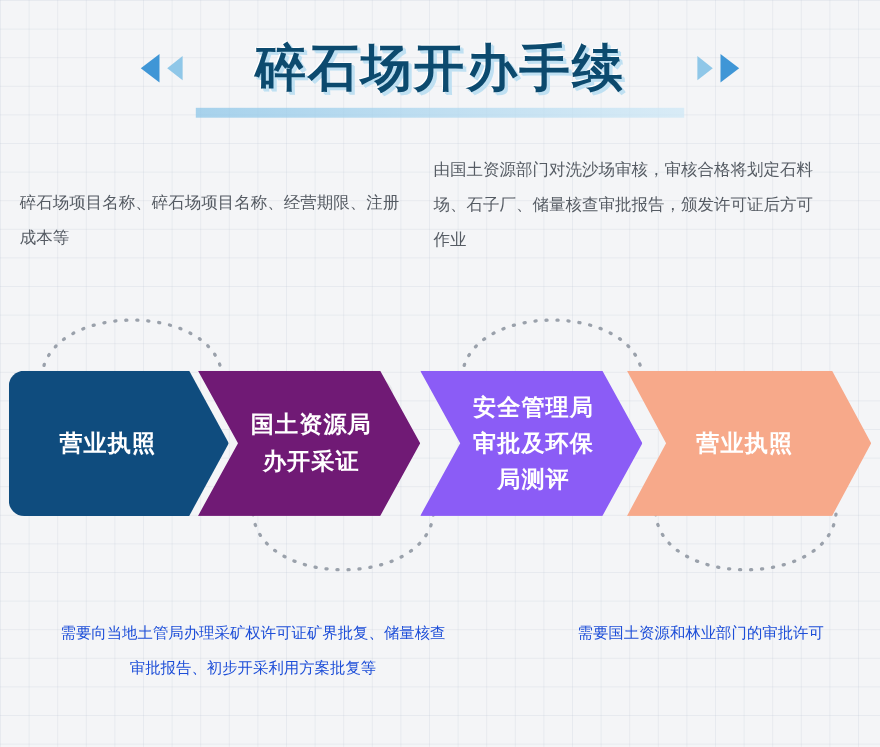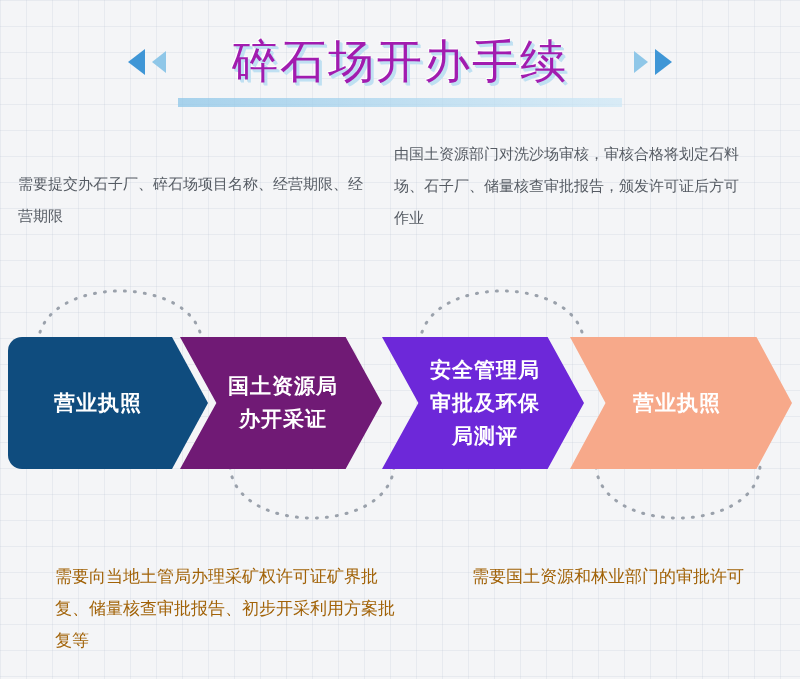--- a/index.html
+++ b/index.html
@@ -32,23 +32,23 @@
     left: 0;
     width: 800px;
     height: 88px;
     display: flex;
     align-items: center;
     justify-content: center;
   }
   .title-text {
     font-family: "DejaVu Sans", "Liberation Sans", sans-serif;
     font-size: 46px;
-    font-weight: normal;
+    font-weight: bold;
     letter-spacing: 2px;
-    color: #a21caf;
+    color: #0c4a6e;
     text-shadow:
       2px 2px 0 #bfe0f2,
       3px 3px 0 #bfe0f2,
       -1px -1px 0 #ffffff;
     position: relative;
     z-index: 3;
     padding: 0 18px;
   }
   .deco {
     position: absolute;
@@ -116,24 +116,25 @@
     line-height: 32px;
     color: #555b63;
     z-index: 4;
   }
   .top-left { top: 168px; left: 18px; width: 350px; }
   .top-right { top: 138px; left: 394px; width: 345px; }
 
   
   .bot-text {
     position: absolute;
-    font-size: 17px;
+    font-size: 14px;
     line-height: 32px;
-    color: #a16207;
+    color: #1d4ed8;
     z-index: 4;
+    text-align: center;
   }
   .bot-left { top: 560px; left: 55px; width: 350px; }
   .bot-right { top: 560px; left: 440px; width: 330px; margin-left: 32px; }
 
   
   .band {
     position: absolute;
     top: 337px;
     left: 8px;
     width: 784px;
@@ -165,21 +166,21 @@
     clip-path: polygon(0 0, 82% 0, 100% 50%, 82% 100%, 0 100%);
   }
   .c2 {
     left: 172px; width: 202px;
     background: #701a75;
     clip-path: polygon(0 0, 82% 0, 100% 50%, 82% 100%, 0 100%, 18% 50%);
     justify-content: center;
   }
   .c3 {
     left: 374px; width: 202px;
-    background: #6d28d9;
+    background: #8b5cf6;
     clip-path: polygon(0 0, 82% 0, 100% 50%, 82% 100%, 0 100%, 18% 50%);
   }
   .c4 {
     left: 562px; width: 222px;
     background: #f7a98a;
     clip-path: polygon(0 0, 84% 0, 100% 50%, 84% 100%, 0 100%, 16% 50%);
   }
   .c1 .chev-label { transform: translateX(-10px); }
   .c2 .chev-label { transform: translateX(2px); }
   .c3 .chev-label { transform: translateX(2px); }
@@ -203,21 +204,21 @@
   <span class="deco deco-right"></span>
   <span class="deco deco-right2"></span>
   <div class="title-text">碎石场开办手续</div>
 </div>
 
 <div class="wm wm1">01</div>
 <div class="wm wm2">02</div>
 <div class="wm wm3">03</div>
 <div class="wm wm4">04</div>
 
-<div class="top-text top-left">需要提交办石子厂、碎石场项目名称、经营期限、经营期限</div>
+<div class="top-text top-left">碎石场项目名称、碎石场项目名称、经营期限、注册成本等</div>
 <div class="top-text top-right">由国土资源部门对洗沙场审核，审核合格将划定石料场、石子厂、储量核查审批报告，颁发许可证后方可作业</div>
 
 <svg class="arc" style="left:30px; top:262px;" width="180" height="84" viewBox="0 0 180 84">
   <path d="M8,80 C14,12 166,12 172,80" fill="none" stroke="#9aa1ab" stroke-width="3" stroke-linecap="round" stroke-dasharray="1 9"></path>
 </svg>
 <svg class="arc" style="left:412px; top:262px;" width="180" height="84" viewBox="0 0 180 84">
   <path d="M8,80 C14,12 166,12 172,80" fill="none" stroke="#9aa1ab" stroke-width="3" stroke-linecap="round" stroke-dasharray="1 9"></path>
 </svg>
 <svg class="arc" style="left:222px; top:463px;" width="180" height="84" viewBox="0 0 180 84">
   <path d="M8,4 C14,72 166,72 172,4" fill="none" stroke="#9aa1ab" stroke-width="3" stroke-linecap="round" stroke-dasharray="1 9"></path>

